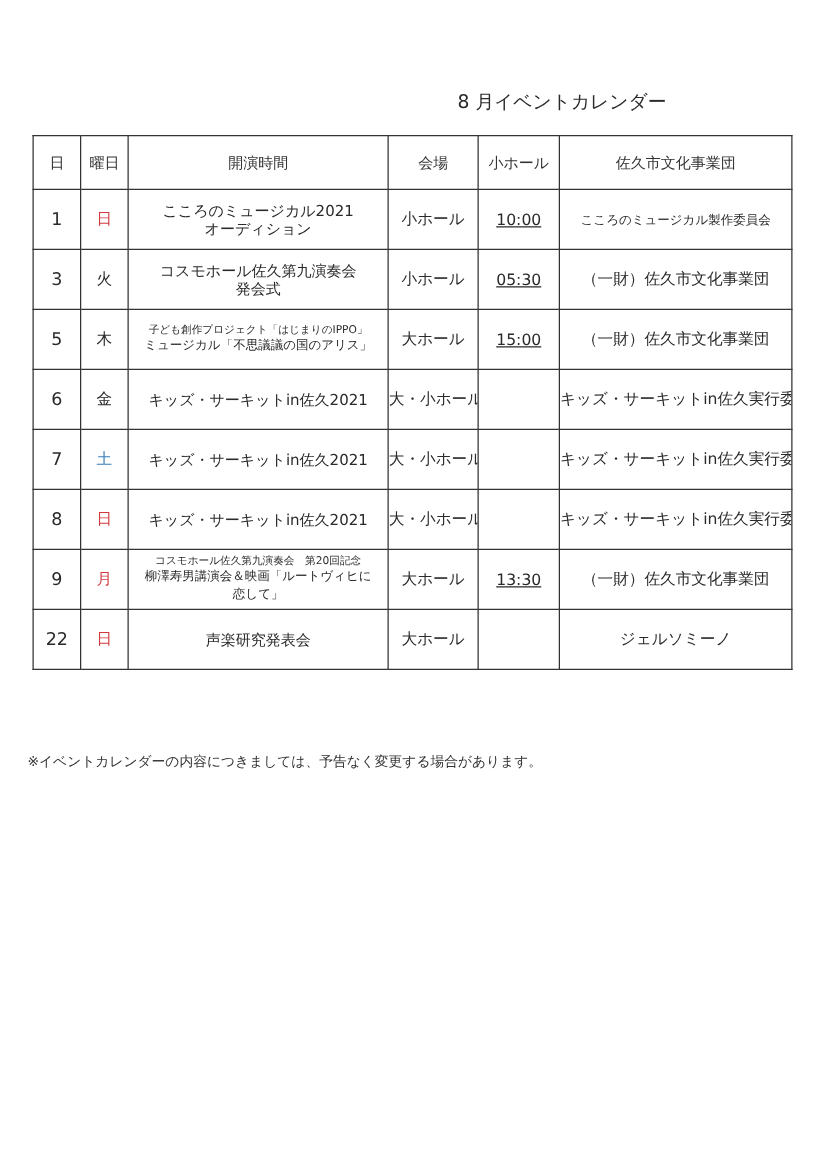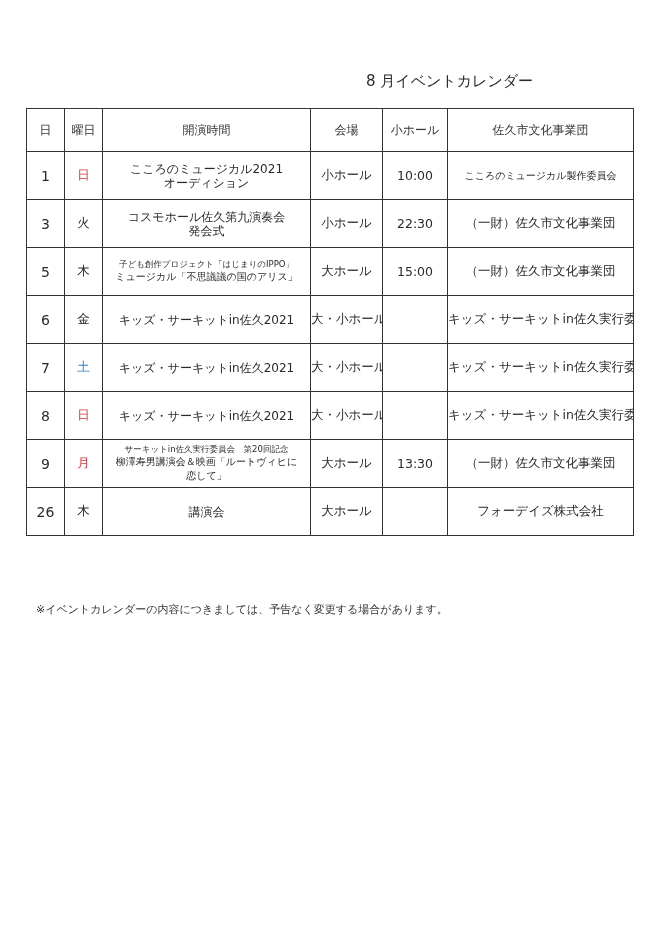--- a/index.html
+++ b/index.html
@@ -29,23 +29,23 @@
     table.cal td { height: 47px; font-size: 12.5px; }
     .c-day { font-size: 14px !important; }
     .c-dow { font-size: 12.5px; }
     .dow-red { color: #d0393e; }
     .dow-blue { color: #3b7fb8; }
     .ev-small { font-size: 8.5px; line-height: 11px; display: block; }
     .ev-main { font-size: 12px; line-height: 14px; display: block; }
     .ev-mid { font-size: 10px; line-height: 14px; display: block; text-align: center; }
     .venue-small { font-size: 11px; }
     .contact-small { font-size: 10px; }
-    .time { font-size: 13px; }
+    .time { font-size: 13px; text-decoration: underline; }
     .note {
-      position: absolute; left: 36px; top: 602px; font-size: 11px; color: #333;
+      position: absolute; left: 22px; top: 602px; font-size: 11px; color: #333;
       white-space: nowrap;
     }
   </style>
 </head>
 <body>
 
 <div class="title">
   <span class="t2">8 月イベントカレンダー</span>
 </div>
 
@@ -81,21 +81,21 @@
       <td style="font-size:10px">こころのミュージカル製作委員会</td>
     </tr>
     <tr>
       <td class="c-day">3</td>
       <td class="c-dow">火</td>
       <td>
         <span class="ev-main">コスモホール佐久第九演奏会</span>
         <span class="ev-main">発会式</span>
       </td>
       <td>小ホール</td>
-      <td class="time">22:30</td>
+      <td class="time">05:30</td>
       <td>（一財）佐久市文化事業団</td>
     </tr>
     <tr>
       <td class="c-day">5</td>
       <td class="c-dow">木</td>
       <td>
         <span class="ev-small">子ども創作プロジェクト「はじまりのIPPO」</span>
         <span class="ev-mid">ミュージカル「不思議議の国のアリス」</span>
       </td>
       <td>大ホール</td>
@@ -129,34 +129,34 @@
         <span class="ev-main">キッズ・サーキットin佐久2021</span>
       </td>
       <td class="venue-small">大・小ホール</td>
       <td class="time"></td>
       <td class="contact-small">キッズ・サーキットin佐久実行委員会</td>
     </tr>
     <tr>
       <td class="c-day">9</td>
       <td class="c-dow dow-red">月</td>
       <td>
-        <span class="ev-small">サーキットin佐久実行委員会　第20回記念</span>
+        <span class="ev-small">コスモホール佐久第九演奏会　第20回記念</span>
         <span class="ev-mid">柳澤寿男講演会＆映画「ルートヴィヒに</span>
         <span class="ev-mid">恋して」</span>
       </td>
       <td>大ホール</td>
       <td class="time">13:30</td>
       <td>（一財）佐久市文化事業団</td>
     </tr>
     <tr>
-      <td class="c-day">26</td>
-      <td class="c-dow">木</td>
+      <td class="c-day">22</td>
+      <td class="c-dow dow-red">日</td>
       <td>
-        <span class="ev-main">講演会</span>
+        <span class="ev-main">声楽研究発表会</span>
       </td>
       <td>大ホール</td>
       <td class="time"></td>
-      <td>フォーデイズ株式会社</td>
+      <td>ジェルソミーノ</td>
     </tr>
   </tbody>
 </table>
 
 <div class="note">※イベントカレンダーの内容につきましては、予告なく変更する場合があります。</div>
 
 </body></html>

